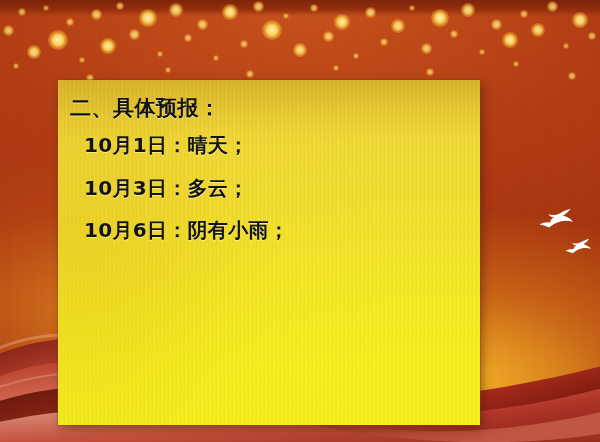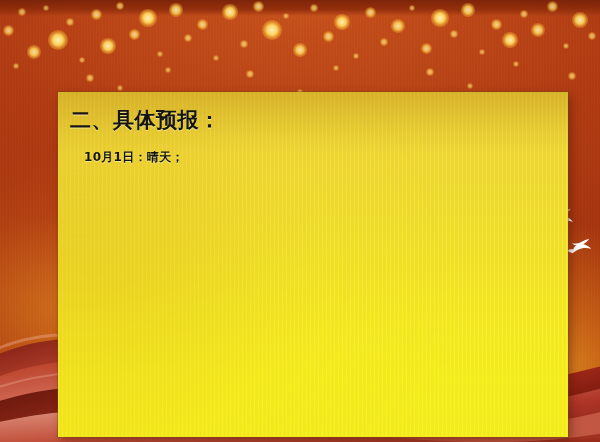--- a/index.html
+++ b/index.html
@@ -48,21 +48,21 @@
   .title{position:absolute;left:24px;top:28px;
     font-size:31px;font-weight:bold;letter-spacing:1px;
     color:#ffe64a;
     text-shadow:
       2px 2px 0 #7a2206, 1px 2px 0 #7a2206, 2px 1px 0 #7a2206,
       -1px -1px 0 #8c2a08, 1px -1px 0 #8c2a08, -1px 1px 0 #8c2a08,
       0 0 10px rgba(255,210,70,.55);
     white-space:nowrap;}
 
   
-  .panel{position:absolute;left:58px;top:92px;width:510px;height:345px;
+  .panel{position:absolute;left:58px;top:80px;width:422px;height:345px;
     background:
       linear-gradient(180deg, #e8c832 0%, #f0d836 12%, #f2e02c 38%, #f5ea22 62%, #f7f01c 82%, #f6ef1a 100%);
     box-shadow:0 0 0 1px rgba(120,70,10,.35), 3px 4px 9px rgba(70,20,5,.45);
     overflow:hidden;}
   
   .panel-stripes{position:absolute;inset:0;opacity:.30;
     background:repeating-linear-gradient(90deg,
       rgba(255,255,255,.30) 0px, rgba(255,255,255,.30) 1px,
       rgba(160,120,10,.12) 1px, rgba(160,120,10,.12) 4px);}
   
@@ -72,21 +72,21 @@
       radial-gradient(60% 90% at 0% 50%, rgba(190,130,15,.35) 0%, rgba(255,235,40,0) 70%);}
   .panel-darktop{position:absolute;left:0;right:0;top:0;height:62px;
     background:linear-gradient(180deg, rgba(160,110,10,.22) 0%, rgba(200,150,20,0) 100%);}
 
   .panel-inner{position:relative;padding:10px 0 0 0;}
 
   .heading{font-size:21px;font-weight:bold;color:#141414;
     margin:4px 0 2px 12px;letter-spacing:.5px;
     text-shadow:0 1px 0 rgba(255,255,200,.55);}
 
-  .line{font-size:12px;font-weight:bold;color:#141414;
+  .line{font-size:20px;font-weight:bold;color:#141414;
     margin:0 7px 0 26px;line-height:42.5px;letter-spacing:.3px;
     text-shadow:0 1px 0 rgba(255,255,200,.55);white-space:nowrap;}
 </style>
 </head>
 <body>
 
 <div class="slide">
 
   <div class="bg-base"></div>
   <div class="bg-glow"></div>
@@ -202,16 +202,18 @@
 
 
   <div class="panel">
     <div class="panel-stripes"></div>
     <div class="panel-sheen"></div>
     <div class="panel-darktop"></div>
 
     <div class="panel-inner">
       <div class="heading">二、具体预报：</div>
       <div class="line">10月1日：晴天；</div>
+      <div class="line">10月3日：多云；</div>
+      <div class="line">10月6日：阴有小雨；</div>
     </div>
   </div>
 
 </div>
 
 </body></html>

